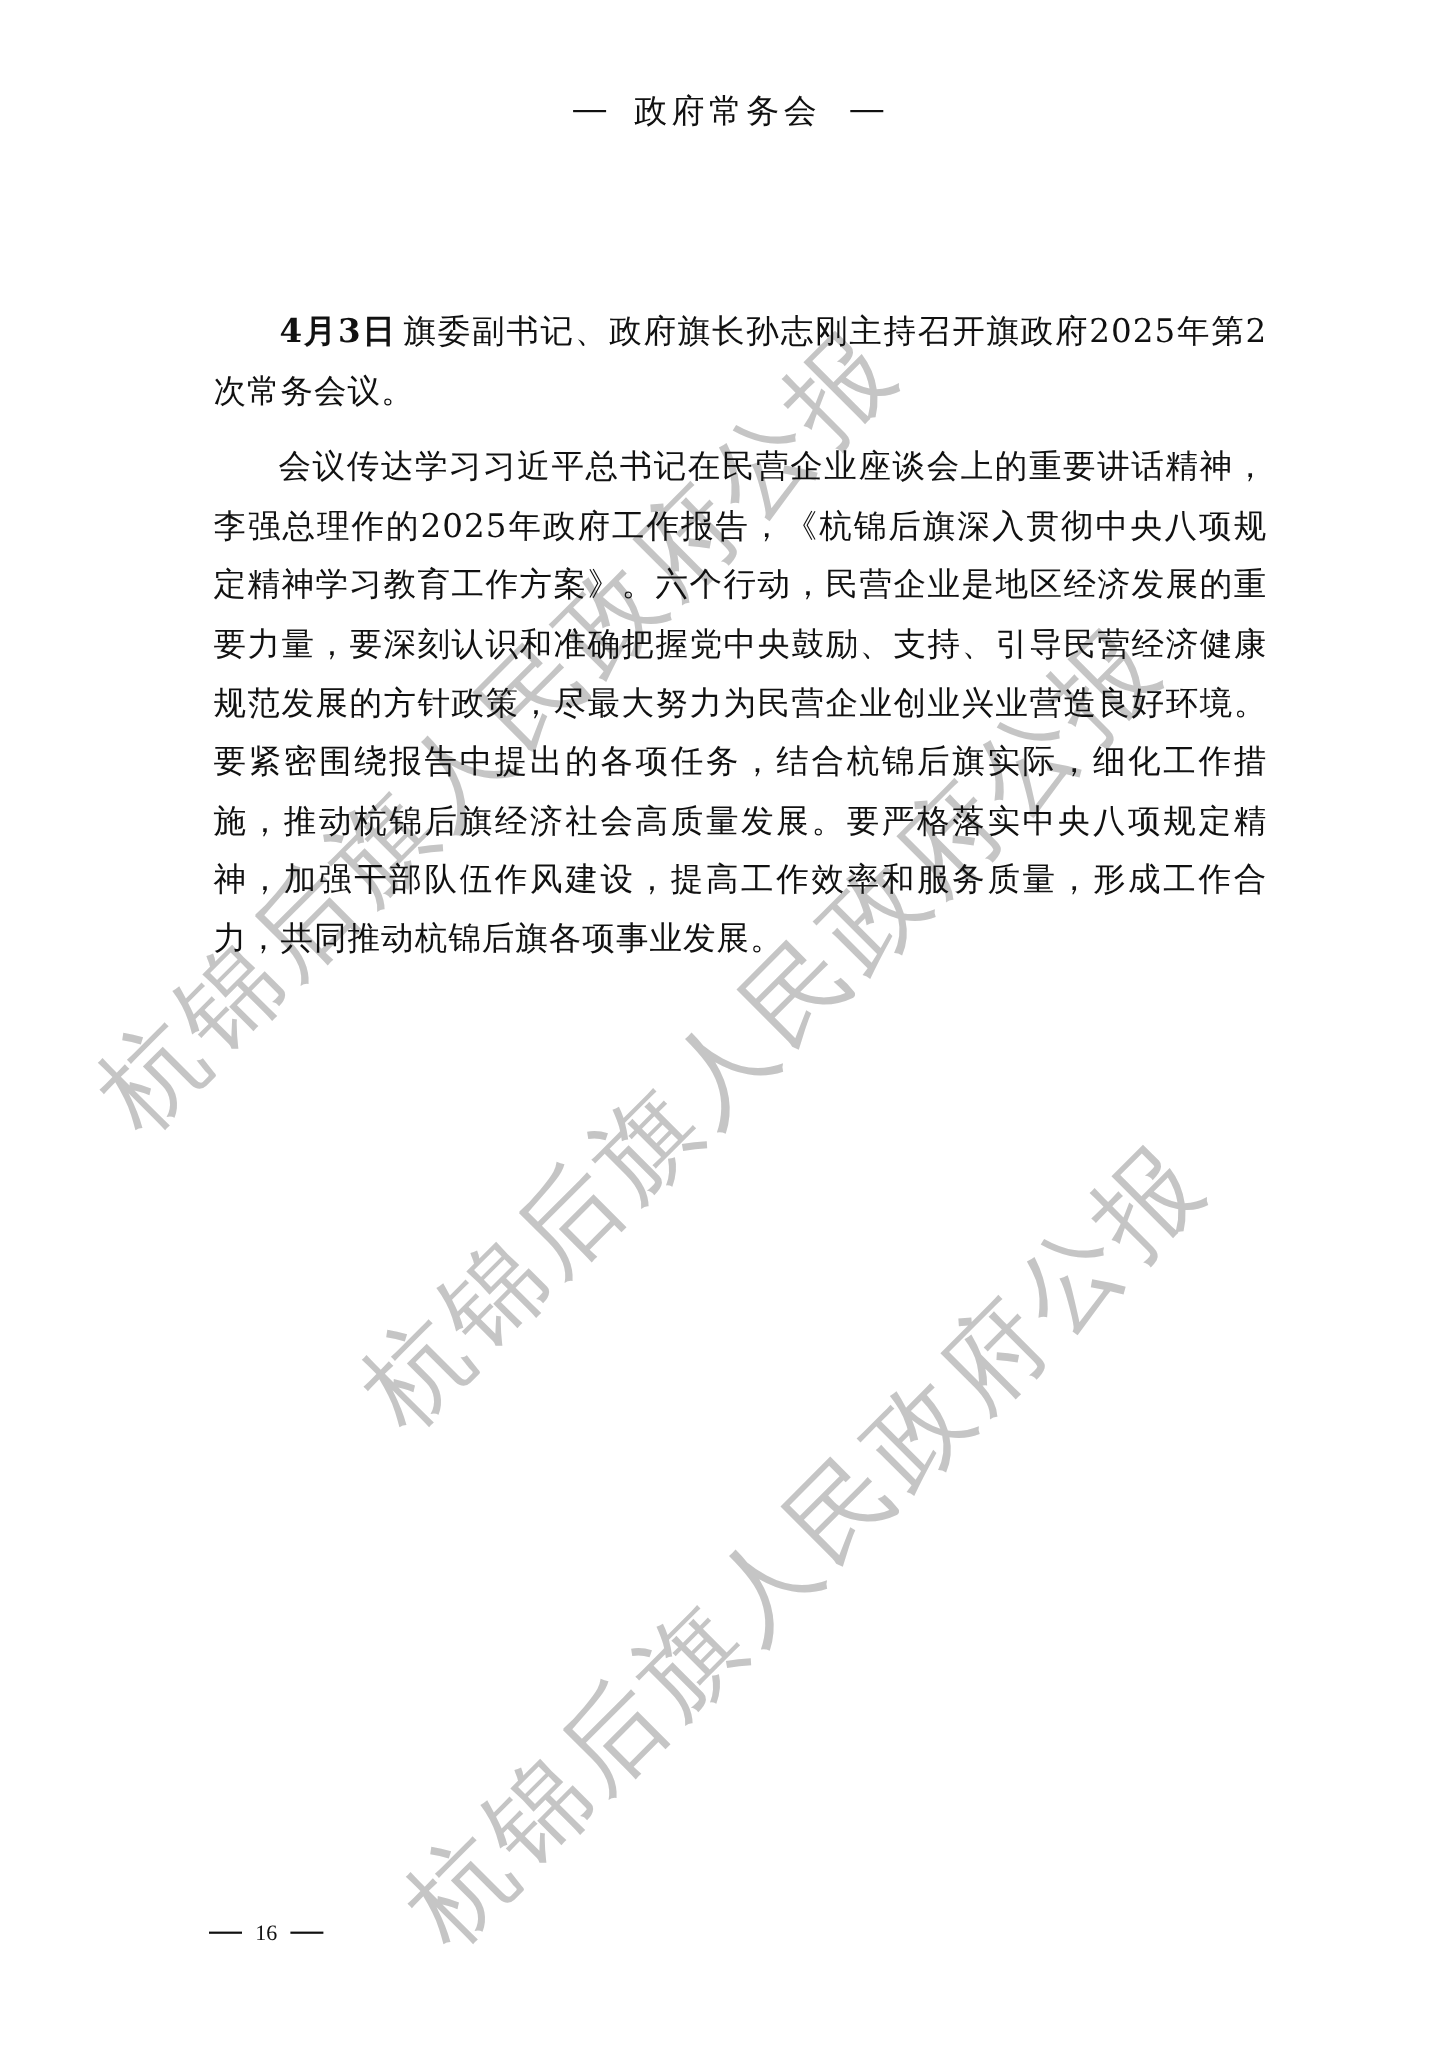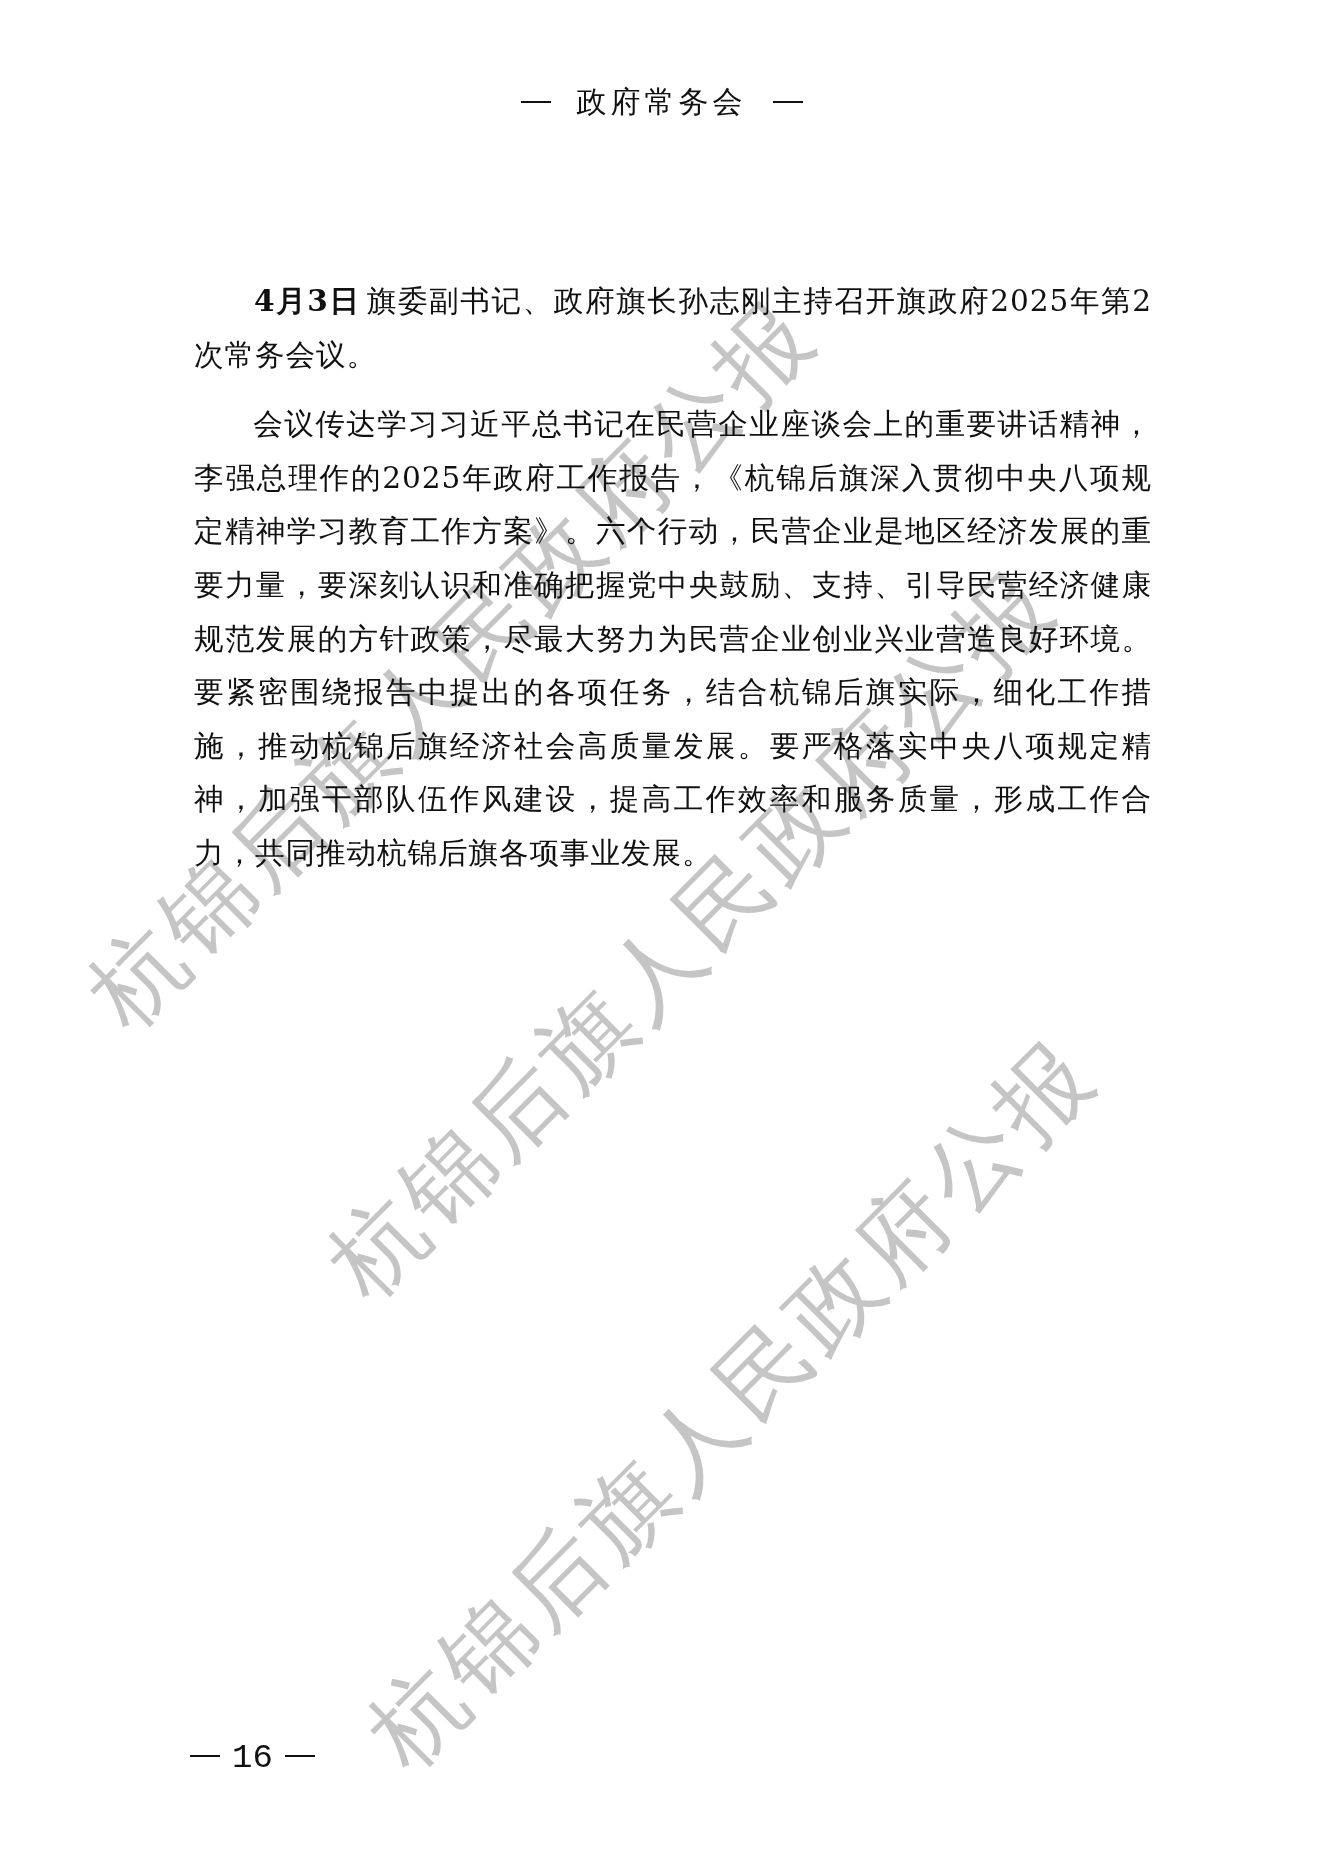--- a/index.html
+++ b/index.html
@@ -12,22 +12,22 @@
   .running-header .dash { display: inline-block; width: 30px; height: 2px; background: #111;
                           vertical-align: middle; margin: 0 26px; position: relative; top: -2px; }
 
   .body-text { position: absolute; left: 178px; top: 258px; width: 990px;
                font-size: 29.6px; line-height: 53.6px; text-align: justify; text-align-last: left;
                letter-spacing: 0.9px; z-index: 2; }
   .para { margin: 16px; text-indent: 2em; }
   .para.first { text-indent: 0; padding-left: 0; }
   .date-bold { font-weight: bold; margin-left: 60px; margin-right: 6px; }
 
-  .page-number { position: absolute; left: 178px; top: 1738px; font-size: 34px; line-height: 40px;
-                 font-family: Liberation Mono, monospace; }
+  .page-number { position: absolute; left: 178px; top: 1738px; font-size: 20px; line-height: 40px;
+                 font-family: Liberation Serif, serif; }
   .page-number .dash { display: inline-block; width: 30px; height: 2px; background: #111;
                        vertical-align: middle; margin: 0 12px; position: relative; top: -2px; }
 
   .watermark { position: absolute; color: rgba(150,150,150,0.55); font-size: 92px; white-space: nowrap;
                transform-origin: left bottom; transform: rotate(-45deg); z-index: 1;
                font-family: "DejaVu Sans", "Liberation Sans", sans-serif; letter-spacing: 6px;
                pointer-events: none; }
 </style>
 </head>
 <body>

